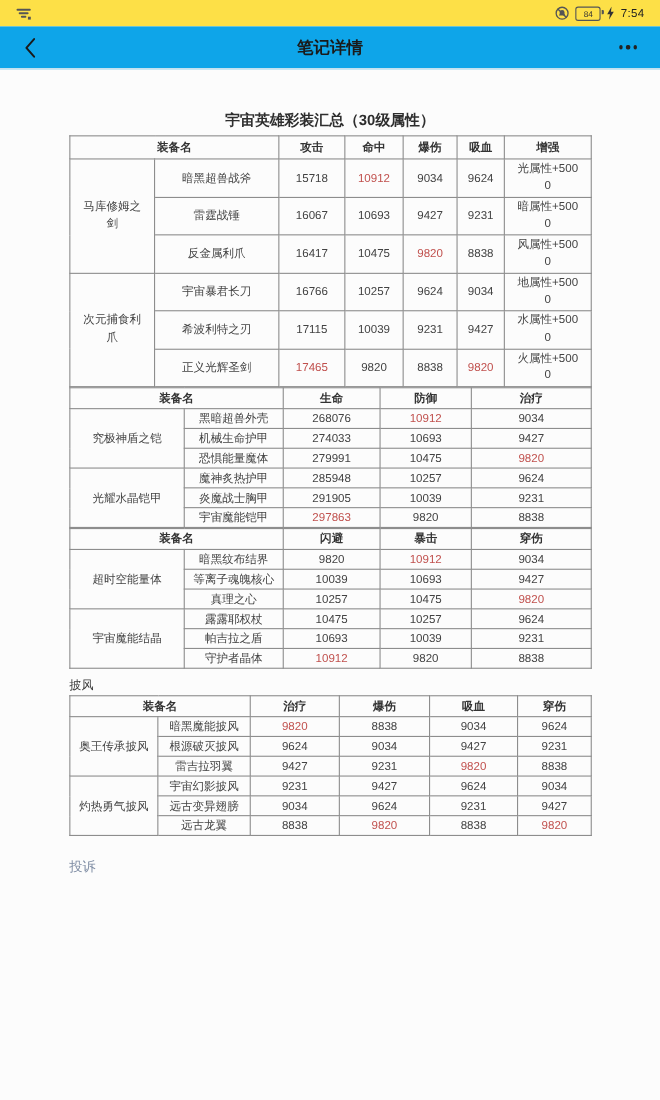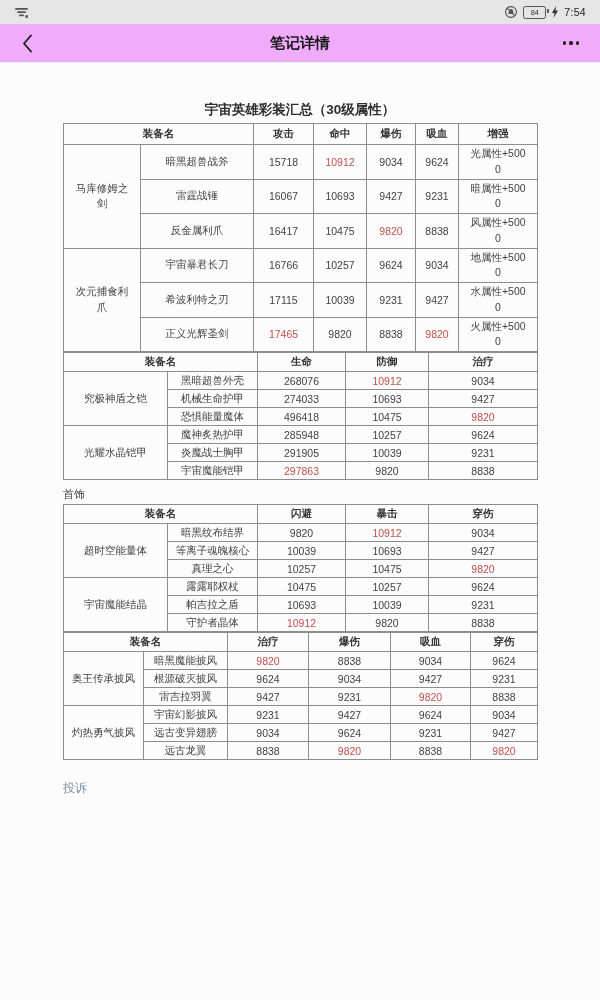--- a/index.html
+++ b/index.html
@@ -1,30 +1,30 @@
 <!DOCTYPE html>
 <html><head>
 <meta charset="utf-8">
 <style>
   html,body{margin:0;padding:0;}
   body{font-family:"Liberation Sans","DejaVu Sans",sans-serif;background:#e9e9e9;}
   .screen{position:relative;width:600px;height:1000px;background:#fcfcfc;overflow:hidden;margin:0 auto;}
 
   
   .statusbar{height:24px;display:flex;align-items:center;justify-content:space-between;
-    padding:0 14px;background:#e5e5e5;color:#444;}
+    padding:0 14px;background:#fde047;color:#444;}
   .sb-left,.sb-right{display:flex;align-items:center;gap:5px;}
   .sb-time{font-size:10.5px;color:#222;letter-spacing:.3px;}
   .battery{position:relative;width:21px;height:11px;border:1px solid #555;border-radius:2.5px;
     font-size:7.5px;color:#333;display:flex;align-items:center;justify-content:center;}
   .battery::after{content:"";position:absolute;right:-4px;top:2.5px;width:2px;height:4px;
     background:#555;border-radius:0 1px 1px 0;}
 
   
-  .header{height:38px;background:#f0abfc;display:flex;align-items:center;
+  .header{height:38px;background:#0ea5e9;display:flex;align-items:center;
     border-bottom:1px solid #f0f0f0;position:relative;}
   .hdr-title{position:absolute;left:0;right:0;text-align:center;font-size:15px;
     font-weight:bold;color:#1a1a1a;}
   .back-btn{position:absolute;left:12px;top:4px;width:30px;height:30px;display:flex;
     align-items:center;justify-content:center;cursor:pointer;z-index:2;}
   .more-btn{position:absolute;right:12px;top:4px;width:34px;height:30px;display:flex;
     align-items:center;justify-content:center;gap:3px;cursor:pointer;z-index:2;}
   .more-btn i{width:3.2px;height:3.2px;border-radius:50%;background:#222;display:block;}
 
   
@@ -190,21 +190,21 @@
             <td><span class="ci">9034</span></td>
           </tr>
           <tr>
             <td><span class="ci">机械生命护甲</span></td>
             <td><span class="ci">274033</span></td>
             <td><span class="ci">10693</span></td>
             <td><span class="ci">9427</span></td>
           </tr>
           <tr>
             <td><span class="ci">恐惧能量魔体</span></td>
-            <td><span class="ci">496418</span></td>
+            <td><span class="ci">279991</span></td>
             <td><span class="ci">10475</span></td>
             <td class="red"><span class="ci">9820</span></td>
           </tr>
           <tr>
             <td class="gc" rowspan="3"><span class="ci">光耀水晶铠甲</span></td>
             <td><span class="ci">魔神炙热护甲</span></td>
             <td><span class="ci">285948</span></td>
             <td><span class="ci">10257</span></td>
             <td><span class="ci">9624</span></td>
           </tr>
@@ -216,21 +216,20 @@
           </tr>
           <tr>
             <td><span class="ci">宇宙魔能铠甲</span></td>
             <td class="red"><span class="ci">297863</span></td>
             <td><span class="ci">9820</span></td>
             <td><span class="ci">8838</span></td>
           </tr>
         </tbody>
       </table>
 
-    <div class="sec-label">首饰</div>
     <table class="ts">
         <colgroup>
           <col style="width: 104px;">
           <col style="width: 90px;">
           <col style="width: 88px;">
           <col style="width: 83px;">
           <col style="width: 109px;">
         </colgroup>
         <thead>
           <tr>
@@ -275,20 +274,21 @@
           </tr>
           <tr>
             <td><span class="ci">守护者晶体</span></td>
             <td class="red"><span class="ci">10912</span></td>
             <td><span class="ci">9820</span></td>
             <td><span class="ci">8838</span></td>
           </tr>
         </tbody>
       </table>
 
+    <div class="sec-label">披风</div>
     <table class="ts">
         <colgroup>
           <col style="width: 80px;">
           <col style="width: 84px;">
           <col style="width: 81px;">
           <col style="width: 82px;">
           <col style="width: 80px;">
           <col style="width: 67px;">
         </colgroup>
         <thead>

